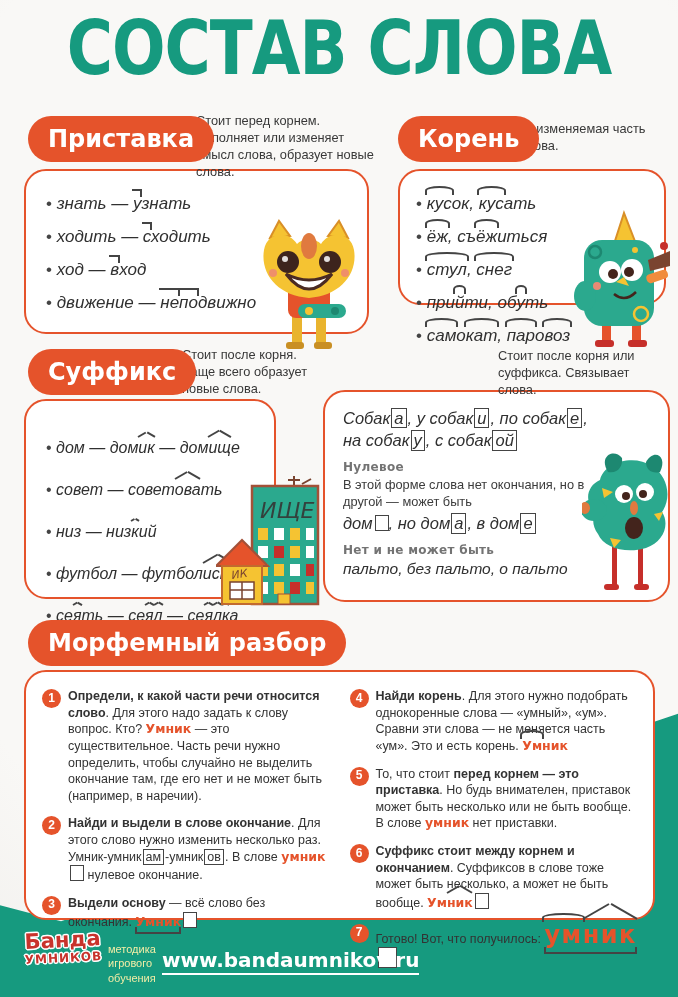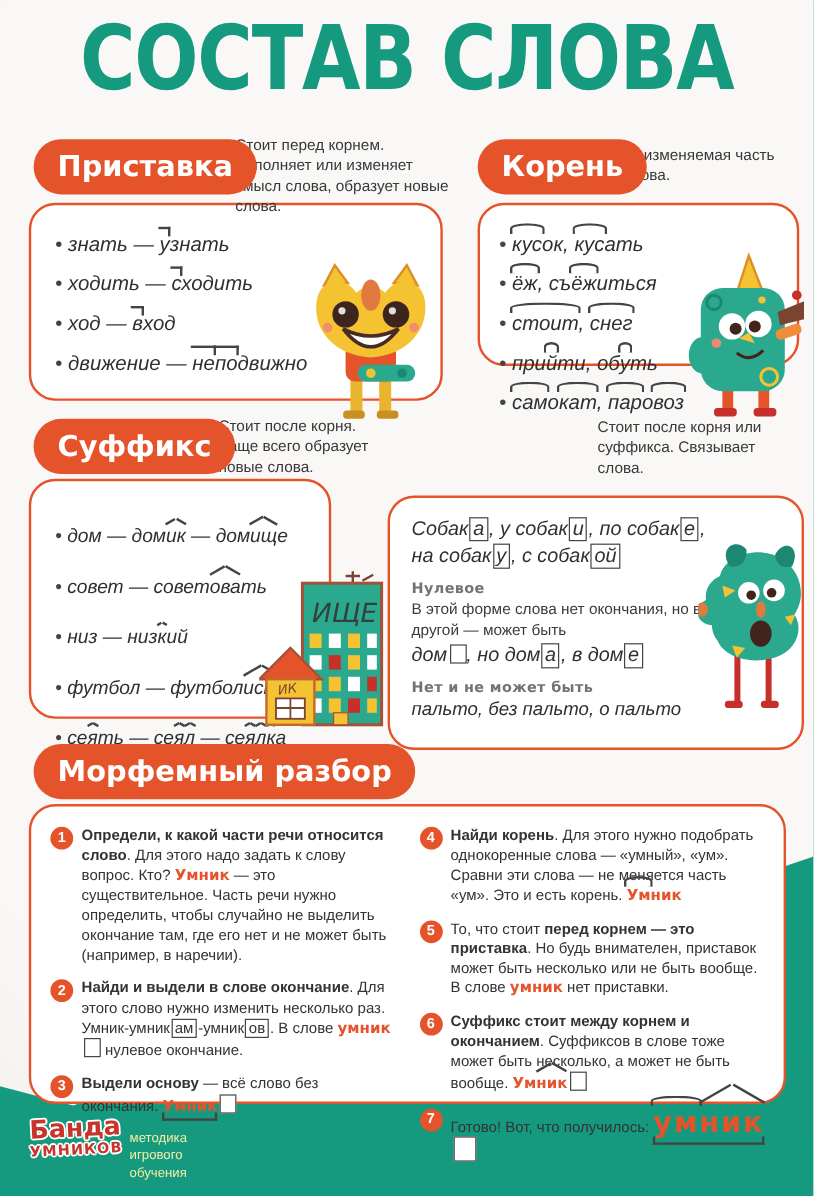--- a/index.html
+++ b/index.html
@@ -100,21 +100,21 @@
     <circle cx="21" cy="55" r="4" fill="#ef8f6a"></circle>
       <circle cx="93" cy="55" r="4" fill="#ef8f6a"></circle>
   </svg>
 
   <div class="badge" style="left:398px;top:116px"><span>Корень</span></div>
   <p class="desc" style="left:520px;top:120px;width:135px">Неизменяемая часть слова.</p>
   <div class="card" id="card-koren" style="left:398px;top:169px;width:268px;height:136px;padding:12px 10px 6px 16px">
     <ul>
         <li><span class="mk-root">кус</span><span class="">ок, </span><span class="mk-root">кус</span><span class="">ать</span></li>
         <li><span class="mk-root">ёж</span><span class="">, съ</span><span class="mk-root">ёж</span><span class="">иться</span></li>
-        <li><span class="mk-root">стоит</span><span class="">, </span><span class="mk-root">снег</span></li>
+        <li><span class="mk-root">стул</span><span class="">, </span><span class="mk-root">снег</span></li>
         <li><span class="">при</span><span class="mk-root">й</span><span class="">ти, об</span><span class="mk-root">у</span><span class="">ть</span></li>
         <li><span class="mk-root">сам</span><span class="">о</span><span class="mk-root">кат</span><span class="">, </span><span class="mk-root">пар</span><span class="">о</span><span class="mk-root">воз</span></li>
       </ul>
   </div>
   <svg class="ch" style="left:572px;top:208px;width:102px;height:140px" viewBox="0 0 102 140">
     <rect x="30" y="114" width="9" height="21" fill="#e5532b"></rect>
     <rect x="60" y="114" width="9" height="21" fill="#e5532b"></rect>
     <rect x="23" y="132" width="19" height="7" rx="3" fill="#c62f2a"></rect>
     <rect x="56" y="132" width="19" height="7" rx="3" fill="#c62f2a"></rect>
     <path d="M42,36 L52,5 L64,36 z" fill="#f5c332" stroke="#d98f27" stroke-width="2"></path>
@@ -168,21 +168,21 @@
       <rect x="90" y="108" width="8" height="12" fill="#f5c332"></rect>
     <rect x="62" y="120" width="12" height="10" fill="#f5c332" stroke="#a35138"></rect>
     <path d="M0,92 L26,66 L52,92 z" fill="#e5532b" stroke="#a35138" stroke-width="2"></path>
     <rect x="6" y="92" width="40" height="38" fill="#f5c332" stroke="#c26a2e" stroke-width="2"></rect>
     <text x="16" y="105" font-size="11" font-style="italic" fill="#7a4430" transform="rotate(-8 16 105)" font-family="DejaVu Sans, sans-serif">ИК</text>
     <rect x="14" y="108" width="24" height="17" fill="#fff" stroke="#7a4430" stroke-width="1.5"></rect>
     <path d="M26,108 v17 M14,116 h24" stroke="#7a4430" stroke-width="1.5"></path>
   </svg>
 
   <p class="desc" style="left:498px;top:347px;width:160px">Стоит после корня или суффикса. Связывает слова.</p>
-  <div class="card" id="card-okonchanie" style="left:323px;top:413px;width:347px;height:212px;padding:14px 12px 8px 18px">
+  <div class="card" id="card-okonchanie" style="left:323px;top:390px;width:347px;height:212px;padding:14px 12px 8px 18px">
     <div class="segline"><span class="">Собак</span><span class="mk-end">а</span><span class="">, у собак</span><span class="mk-end">и</span><span class="">, по собак</span><span class="mk-end">е</span><span class="">,</span></div>
     <div class="segline"><span class="">на собак</span><span class="mk-end">у</span><span class="">, с собак</span><span class="mk-end">ой</span></div>
     <h3 class="subhead">Нулевое</h3>
     <p class="plain" style="width:245px">В этой форме слова нет окончания, но в другой — может быть</p>
     <div class="segline"><span class="">дом</span><span class="mk-endbox"></span><span class="">, но дом</span><span class="mk-end">а</span><span class="">, в дом</span><span class="mk-end">е</span></div>
     <h3 class="subhead">Нет и не может быть</h3>
     <p class="example">пальто, без пальто, о пальто</p>
   </div>
   <svg class="ch" style="left:582px;top:446px;width:92px;height:148px" viewBox="0 0 92 148">
     <rect x="30" y="98" width="5" height="42" fill="#c62f2a"></rect>
@@ -239,13 +239,14 @@
           <span class="stepbody"><span class="">Готово! Вот, что получилось: </span><span class="mk-basis big"><span class="mk-root hw big">ум</span><span class="mk-suf hw big">ник</span></span><span class="mk-endbox big"></span></span>
         </div>
       </div>
   </div>
 
   <div class="logo">
     <div class="l1">Банда</div>
     <div class="l2">УМНИКОВ</div>
   </div>
   <p class="tagline">методика игрового обучения</p>
+  <a class="url">www.bandaumnikov.ru</a>
 </div>
 
 </body></html>

